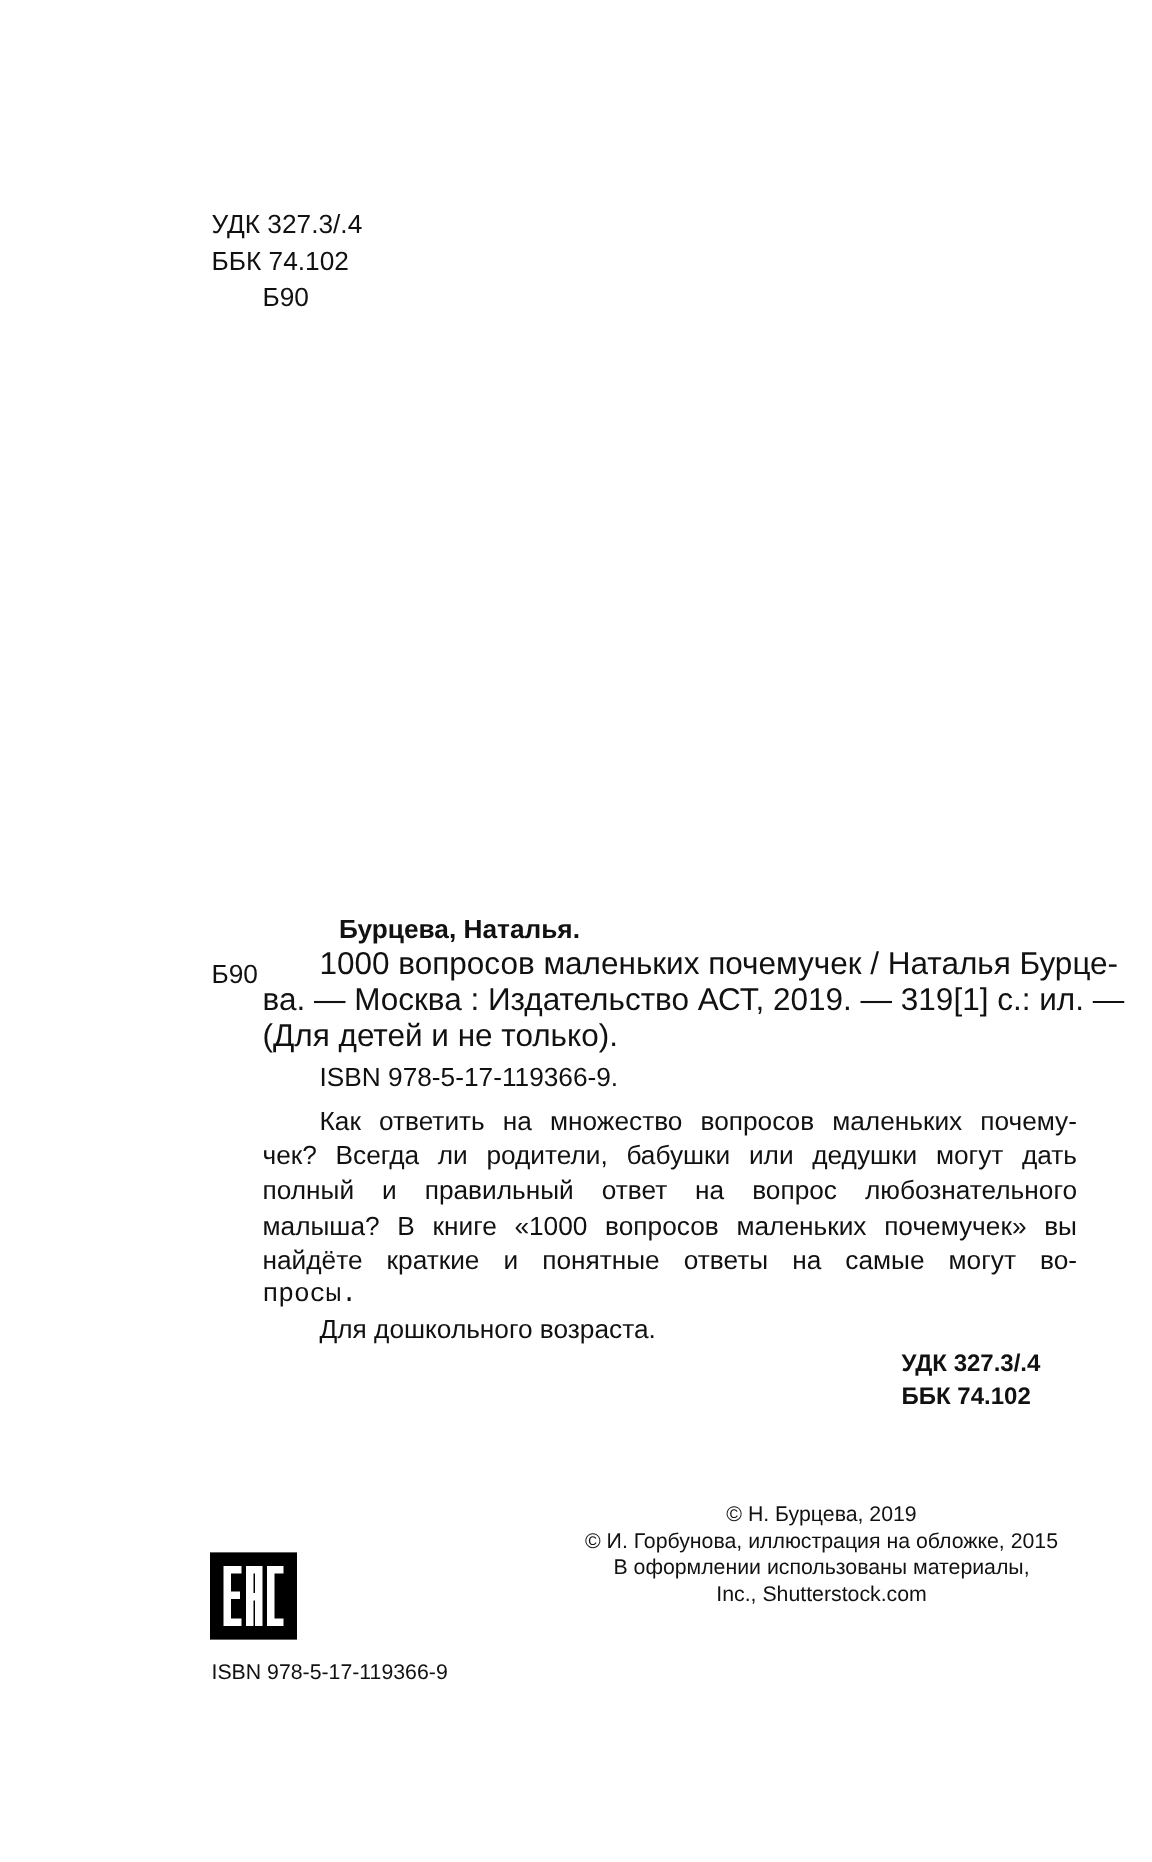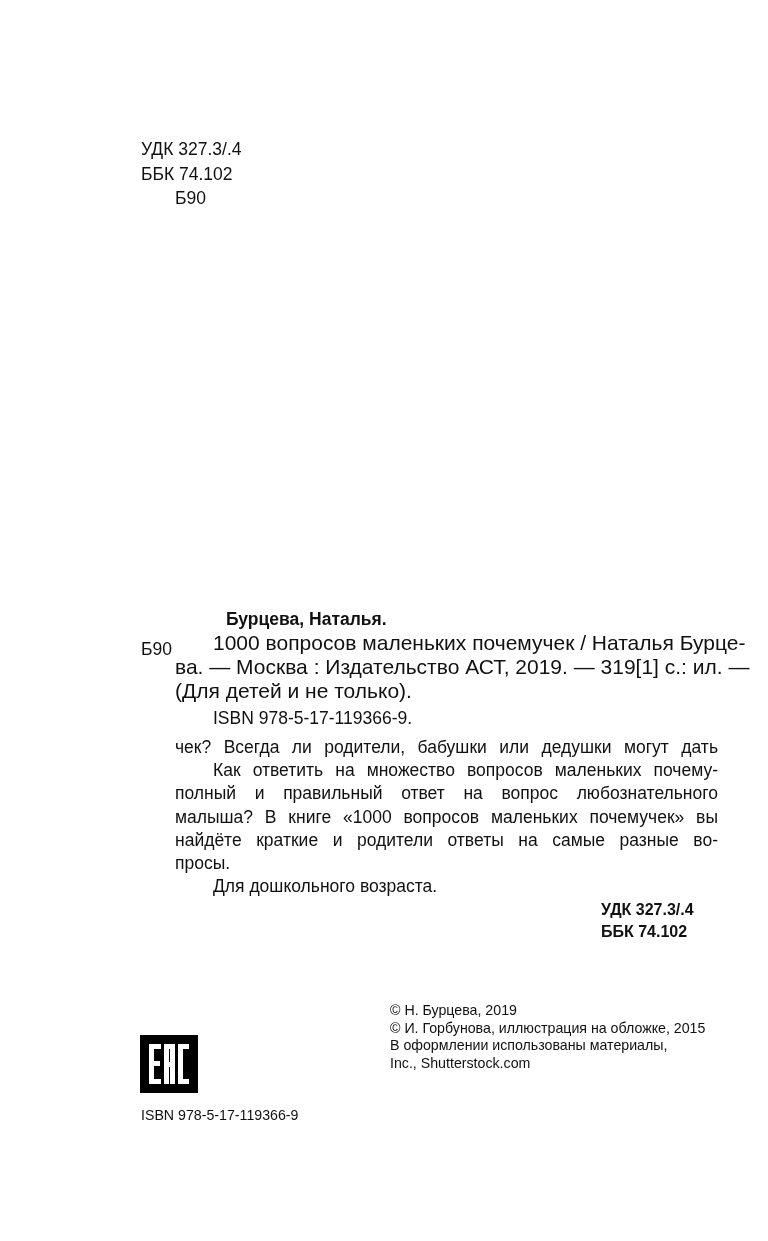--- a/index.html
+++ b/index.html
@@ -25,27 +25,27 @@
     .citation .ln.last { text-align-last: left; }
 
     .isbn-line { left: 185px; top: 706px; font-size: 17.5px; line-height: 24px; white-space: nowrap; }
 
     .annot {
       left: 147px; top: 736px; width: 543px;
       font-size: 17.5px; line-height: 23.2px;
     }
     .annot .ln { display: block; white-space: nowrap; text-align: justify; text-align-last: justify; }
     .annot .ln.first { padding-left: 38px; }
-    .annot .ln.last { text-align-last: left; }
+    .annot .ln.last { text-align-last: left; font-family: Liberation Mono, monospace; }
     .annot .ln.age { padding-left: 38px; text-align-last: left; }
 
     .bbk-right { left: 573px; top: 899px; font-weight: bold; font-size: 16px; line-height: 22px; white-space: nowrap; }
 
     .copyright { left: 362px; top: 1002px; font-size: 14.2px; line-height: 17.6px; }
-    .copyright div { white-space: nowrap; }
+    .copyright div { white-space: nowrap; text-align: center; }
 
     .eac { left: 112px; top: 1035px; width: 58px; height: 58px; background: #000; }
     .isbn-bottom { left: 113px; top: 1106px; font-size: 14.2px; line-height: 18px; white-space: nowrap; }
   </style>
 </head>
 <body>
 
 <div class="abs top-codes">
   <div>УДК 327.3/.4</div>
   <div>ББК 74.102</div>
@@ -57,25 +57,25 @@
 
 <div class="abs citation">
   <span class="ln first">1000 вопросов маленьких почемучек / Наталья Бурце-</span>
   <span class="ln">ва. — Москва : Издательство АСТ, 2019. — 319[1] с.: ил. —</span>
   <span class="ln last">(Для детей и не только).</span>
 </div>
 
 <div class="abs isbn-line">ISBN 978-5-17-119366-9.</div>
 
 <div class="abs annot">
+  <span class="ln first">Как ответить на множество вопросов маленьких почему-</span>
   <span class="ln">чек? Всегда ли родители, бабушки или дедушки могут дать</span>
-  <span class="ln first">Как ответить на множество вопросов маленьких почему-</span>
   <span class="ln">полный и правильный ответ на вопрос любознательного</span>
   <span class="ln">малыша? В книге «1000 вопросов маленьких почемучек» вы</span>
-  <span class="ln">найдёте краткие и родители ответы на самые разные во-</span>
+  <span class="ln">найдёте краткие и понятные ответы на самые могут во-</span>
   <span class="ln last">просы.</span>
   <span class="ln age">Для дошкольного возраста.</span>
 </div>
 
 <div class="abs bbk-right">
   <div>УДК 327.3/.4</div>
   <div>ББК 74.102</div>
 </div>
 
 <div class="abs copyright">

